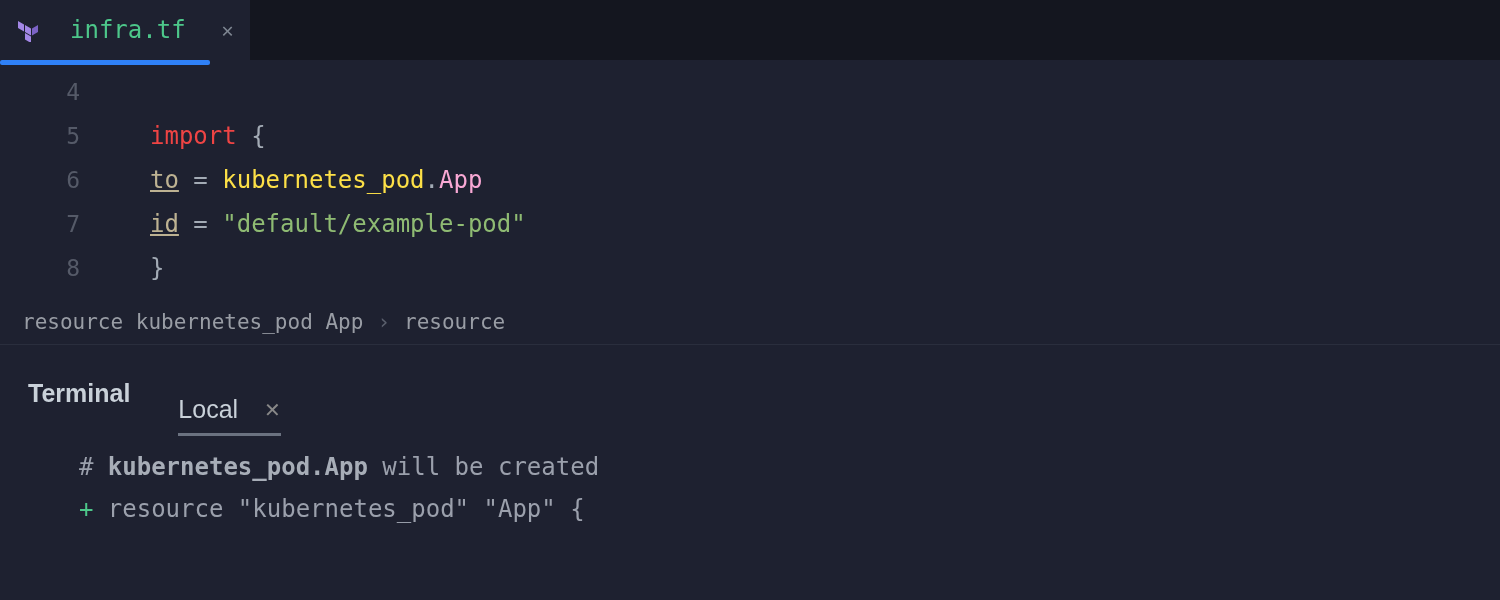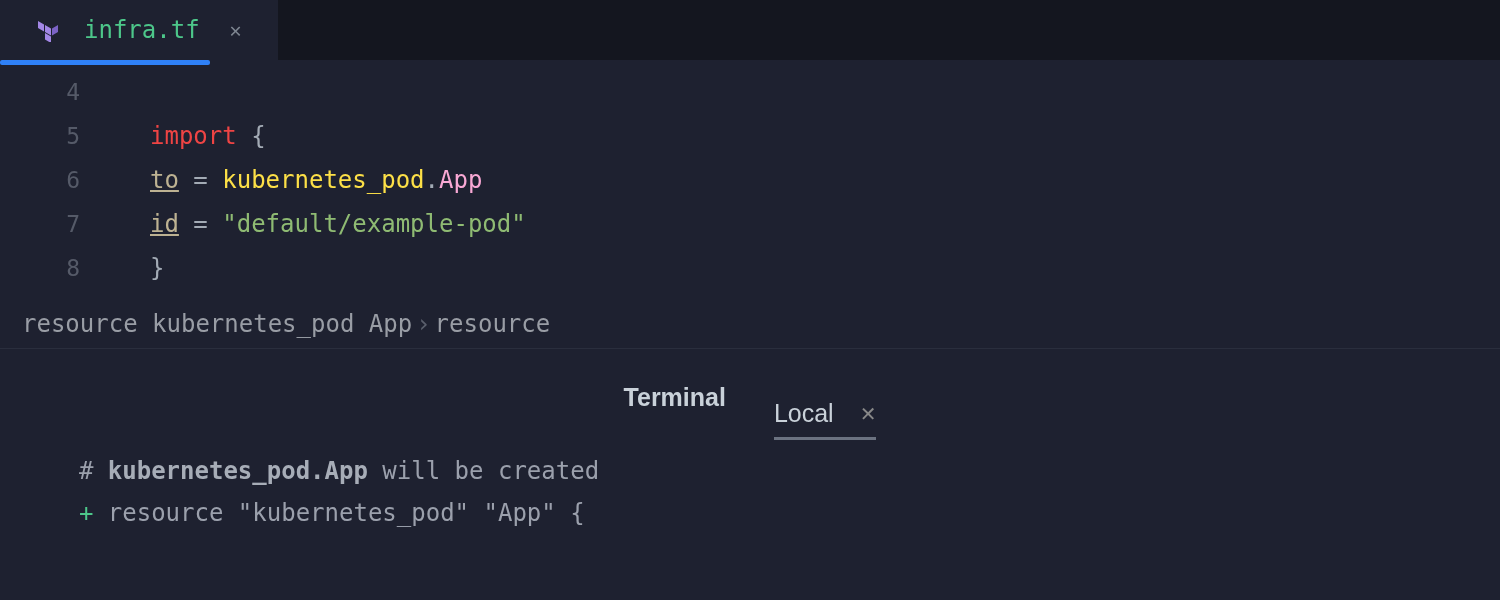--- a/index.html
+++ b/index.html
@@ -16,22 +16,22 @@
     .tab-bar {
       display: flex;
       align-items: center;
       height: 60px;
       background: #14161f;
       padding: 0 0;
     }
     .tab {
       display: flex;
       align-items: center;
-      gap: 24px;
-      padding: 0 36px;
+      gap: 30px;
+      padding: 0 16px;
       height: 100%;
       background: #1e2130;
       position: relative;
     }
     .tab-icon {
       width: 24px;
       height: 24px;
       display: inline-flex;
       align-items: center;
       justify-content: center;
@@ -84,36 +84,36 @@
     .eq { color: #a3abb5; }
     .ident { color: #fde047; }
     .dot { color: #a3abb5; }
     .prop { color: #f9a8d4; }
     .str { color: #8fbb73; }
     .brace { color: #a3abb5; }
 
     .breadcrumb {
       display: flex;
       align-items: center;
+      gap: 10px;
       padding: 10px 22px;
       color: #999da5;
-      font-size: 24px;
+      font-size: 21px;
       border-bottom: 1px solid #2a2e3d;
       margin-top: 10px;
     }
     .breadcrumb .sep { color: #5a5f6c; margin: 0 4px;}
 
     .panel-tabs {
       display: flex;
       align-items: center;
       gap: 48px;
       padding: 18px 28px 10px 28px;
       font-family: -apple-system, BlinkMacSystemFont, 'Segoe UI', sans-serif;
       font-size: 25px;
-      justify-content: center;
     }
     .panel-tab {
       color: #c9d1d9;
       cursor: pointer;
       position: relative;
     }
     .panel-tab.active {
       font-weight: 600;
     }
     .panel-tab-group {

